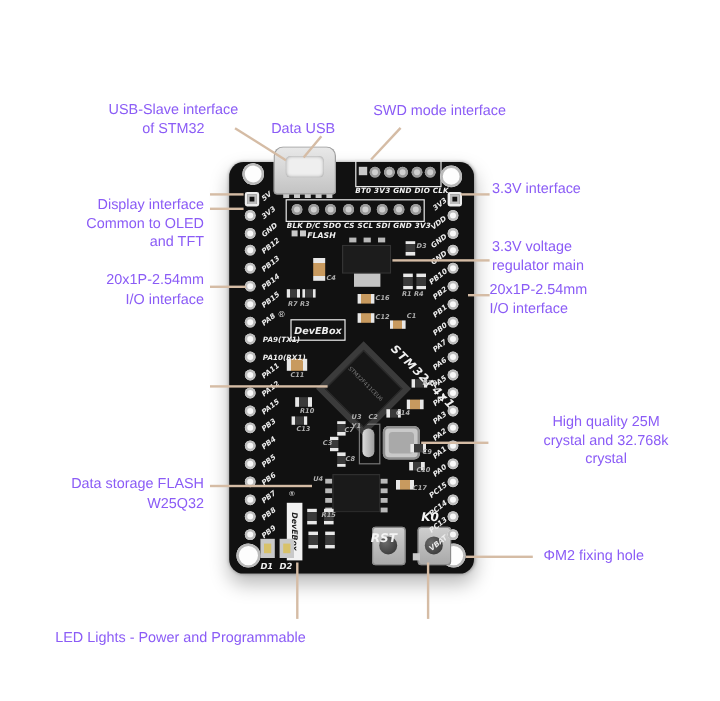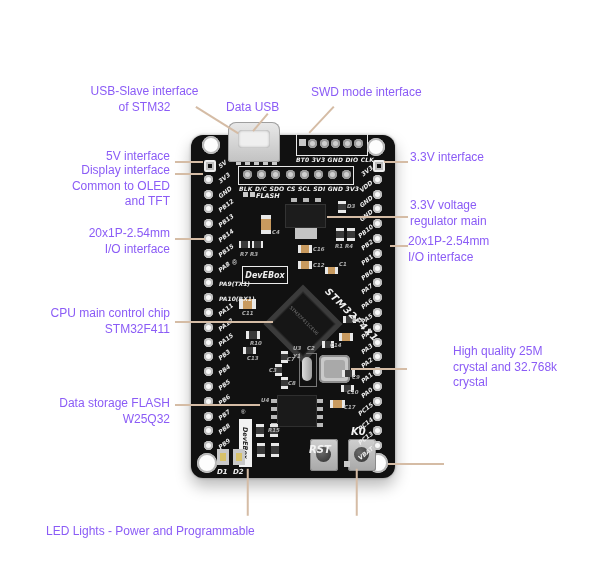--- a/index.html
+++ b/index.html
@@ -81,38 +81,36 @@
 </head>
 <body>
 
 <div id="canvas">
 
 
   <div class="abs ann" style="left:72px;top:84px;width:145px;text-align:center;">USB-Slave interface
 of STM32</div>
   <div class="abs ann" style="left:226px;top:100px;">Data USB</div>
   <div class="abs ann" style="left:311px;top:85px;">SWD mode interface</div>
-  <div class="abs ann ra" style="right:430px;top:149px;width:160px;">5V interface</div>
   <div class="abs ann ra" style="right:430px;top:163px;width:160px;">Display interface
 Common to OLED
 and TFT</div>
   <div class="abs ann ra" style="right:430px;top:226px;width:160px;">20x1P-2.54mm
 I/O interface</div>
-  <div class="abs ann ra" style="right:430px;top:306px;width:170px;">CPU main control chip
-STM32F411</div>
   <div class="abs ann ra" style="right:430px;top:396px;width:160px;">Data storage FLASH
 W25Q32</div>
   <div class="abs ann" style="left:410px;top:150px;">3.3V interface</div>
   <div class="abs ann" style="left:410px;top:198px;">3.3V voltage
 regulator main</div>
   <div class="abs ann" style="left:408px;top:234px;">20x1P-2.54mm
 I/O interface</div>
-  <div class="abs ann" style="left:453px;top:344px;">High quality 25M
+  <div class="abs ann" style="left:453px;top:344px;text-align:center;">High quality 25M
 crystal and 32.768k
 crystal</div>
+  <div class="abs ann" style="left:453px;top:456px;">ΦM2 fixing hole</div>
   <div class="abs ann" style="left:46px;top:524px;">LED Lights - Power and Programmable</div>
 
   <div class="abs" id="board"></div>
 
   <div class="hole" style="left:202px;top:136px;width:18px;height:18px;"></div>
   <div class="hole" style="left:367px;top:138px;width:18px;height:18px;"></div>
   <div class="hole" style="left:197px;top:453px;width:20px;height:20px;"></div>
   <div class="hole" style="left:368px;top:453px;width:20px;height:20px;"></div>
 
   <div class="abs" id="usb"></div>

